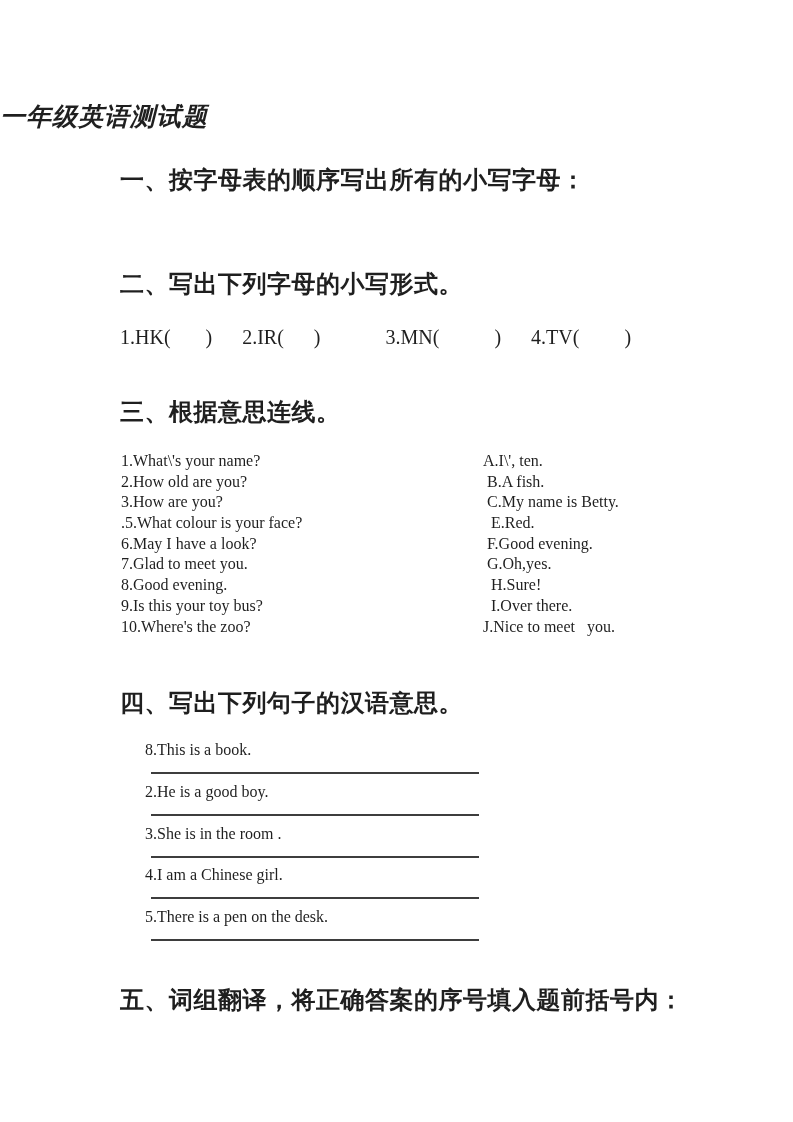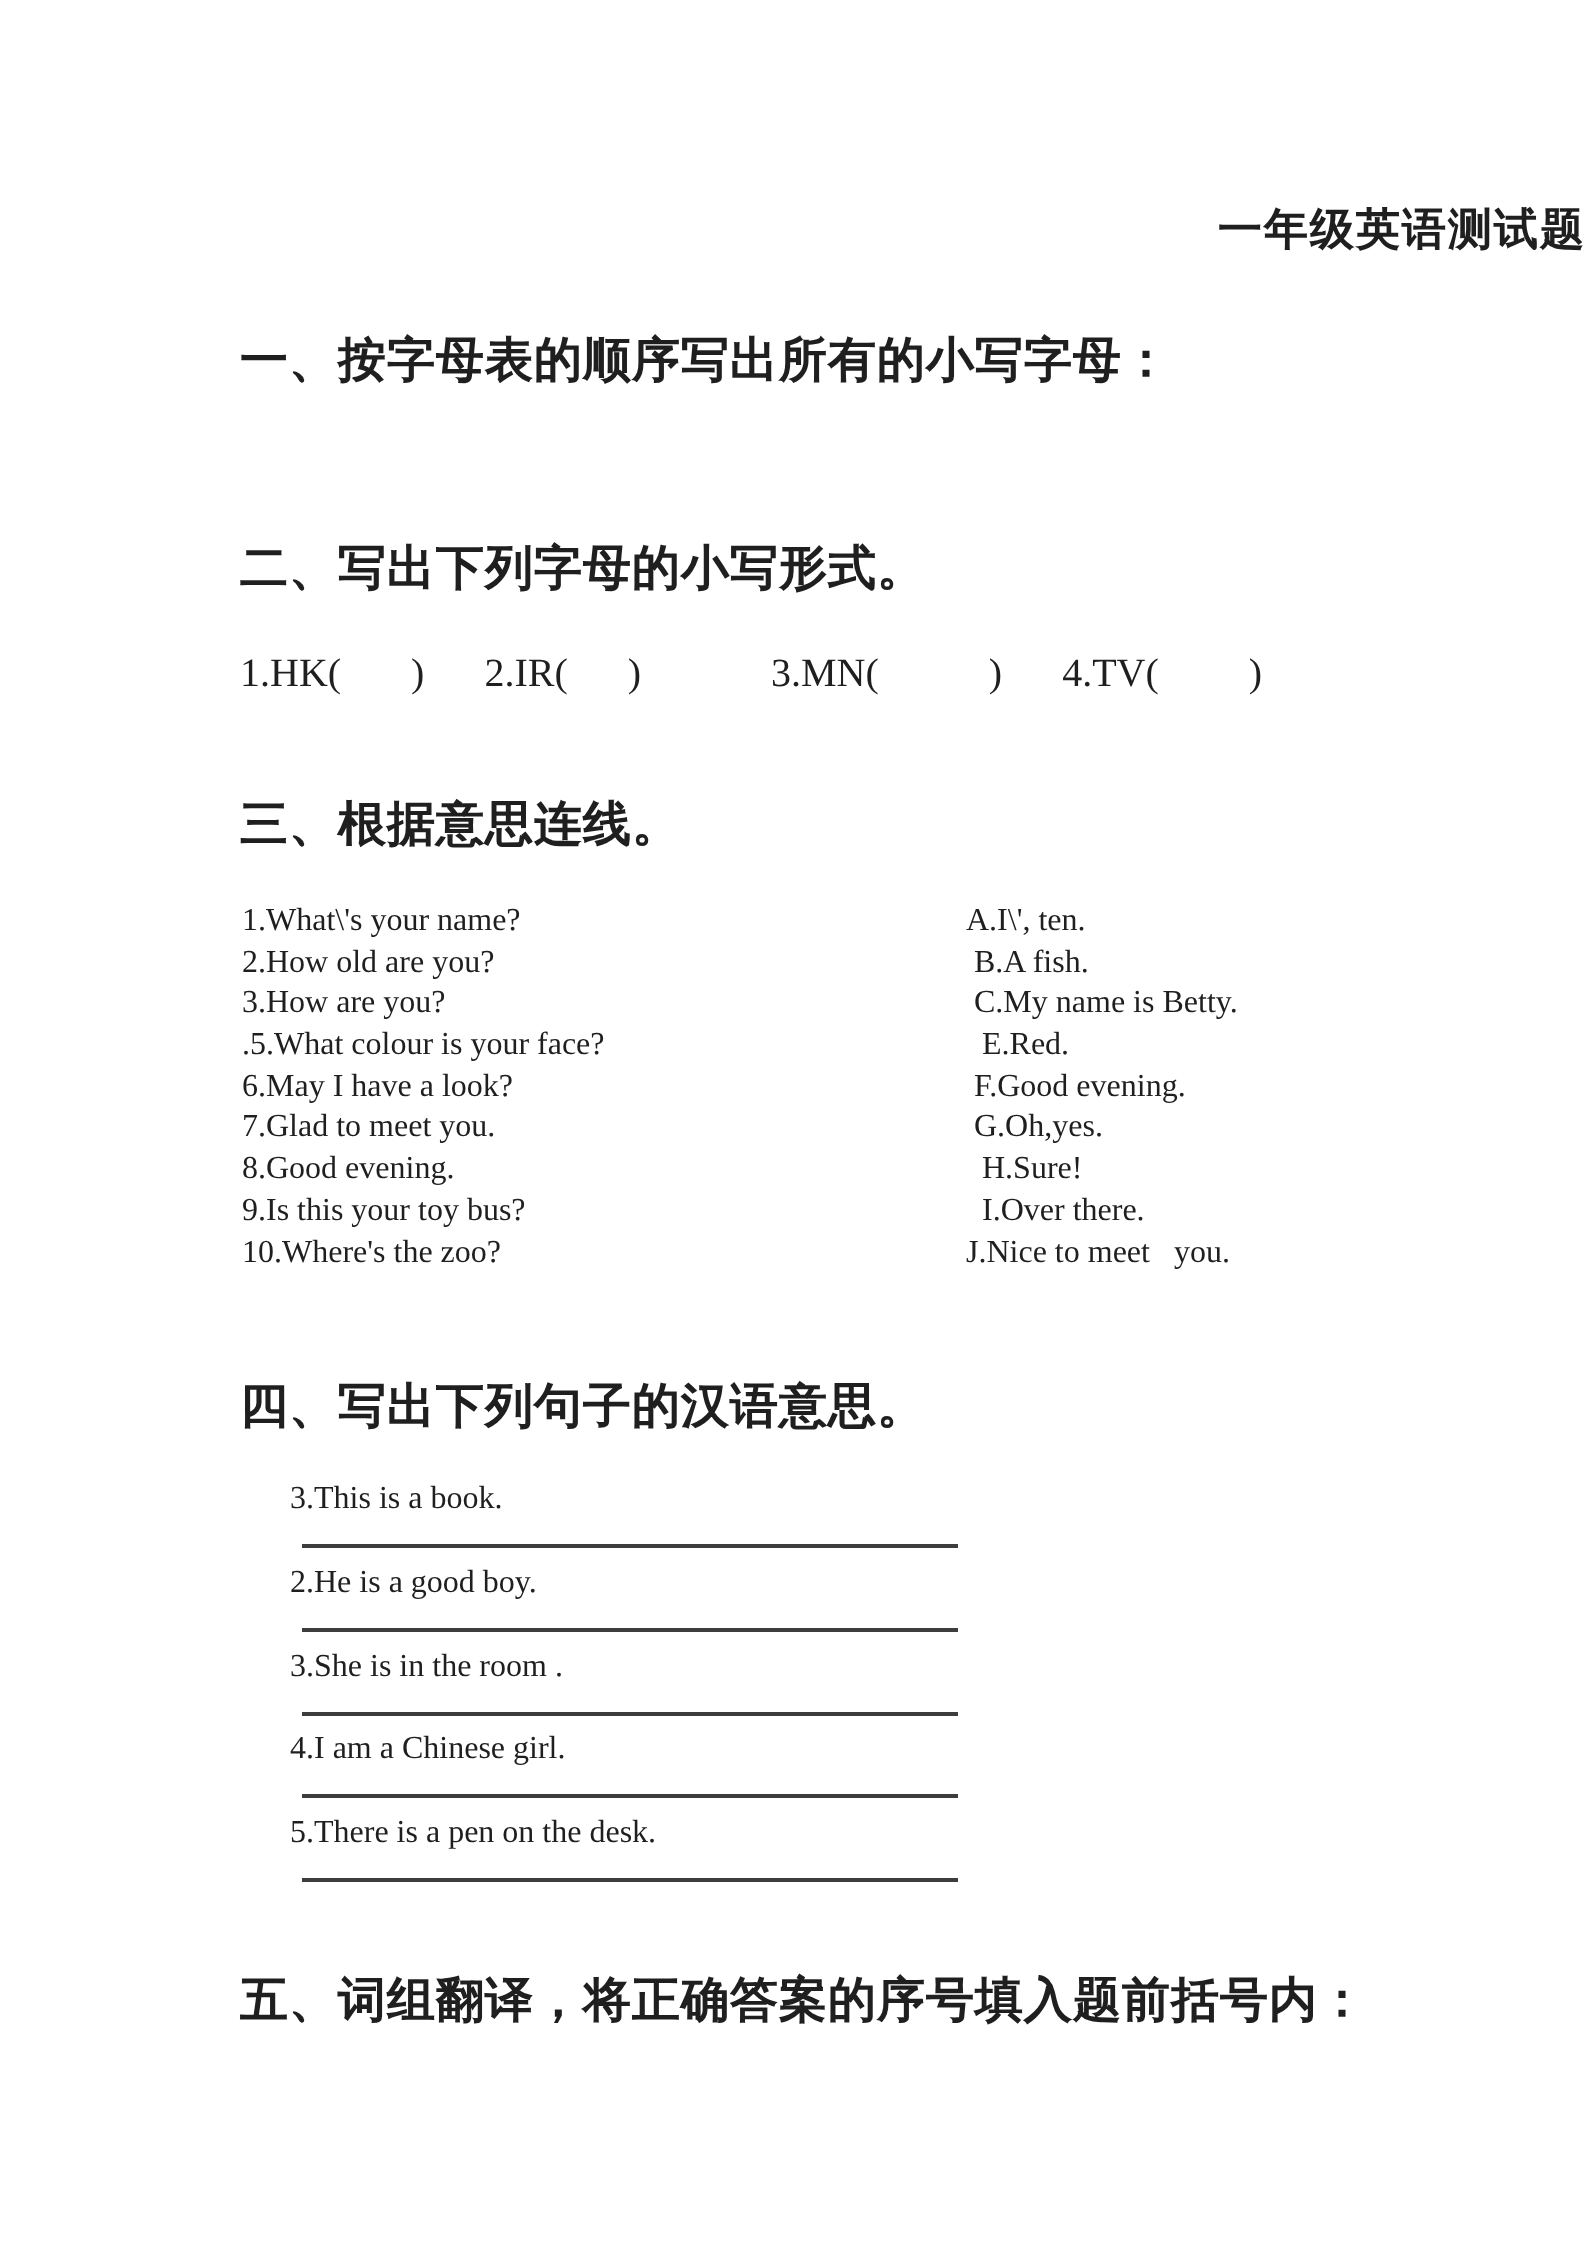--- a/index.html
+++ b/index.html
@@ -6,23 +6,23 @@
   .page{
     position:relative;
     width:793px;height:1122px;
     margin:0 auto;
     background:#ffffff;
     color:#1f1f1f;
     overflow:hidden;
   }
   .title{
     position:absolute;top:100px;left:0;width:100%;
-    margin:0;text-align:right;
+    margin:0;text-align:left;
     font-family:"Liberation Sans",sans-serif;
-    font-size:22px;font-weight:800;letter-spacing:1px;
+    font-size:25px;font-weight:800;letter-spacing:1px;font-style:italic;
   }
   .heading{
     position:absolute;left:120px;margin:0;
     font-family:"Liberation Sans",sans-serif;
     font-size:24px;font-weight:800;letter-spacing:0.5px;
     white-space:pre;
   }
   .h-s1{top:164px;}
   .h-s2{top:268px;text-align:center;}
   .h-s3{top:396px;}
@@ -103,21 +103,21 @@
     <div class="match-row">
       <span class="match-left">10.Where's the zoo?</span>
       <span class="match-right">J.Nice to meet   you.</span>
     </div>
   </div>
 
   <div class="heading h-s4">四、写出下列句子的汉语意思。</div>
 
   <div class="sentences">
     <div class="sent-pair">
-      <div class="sent-text">3.This is a book.</div>
+      <div class="sent-text">8.This is a book.</div>
       <div class="answer-line"></div>
     </div>
     <div class="sent-pair">
       <div class="sent-text">2.He is a good boy.</div>
       <div class="answer-line"></div>
     </div>
     <div class="sent-pair">
       <div class="sent-text">3.She is in the room .</div>
       <div class="answer-line"></div>
     </div>

